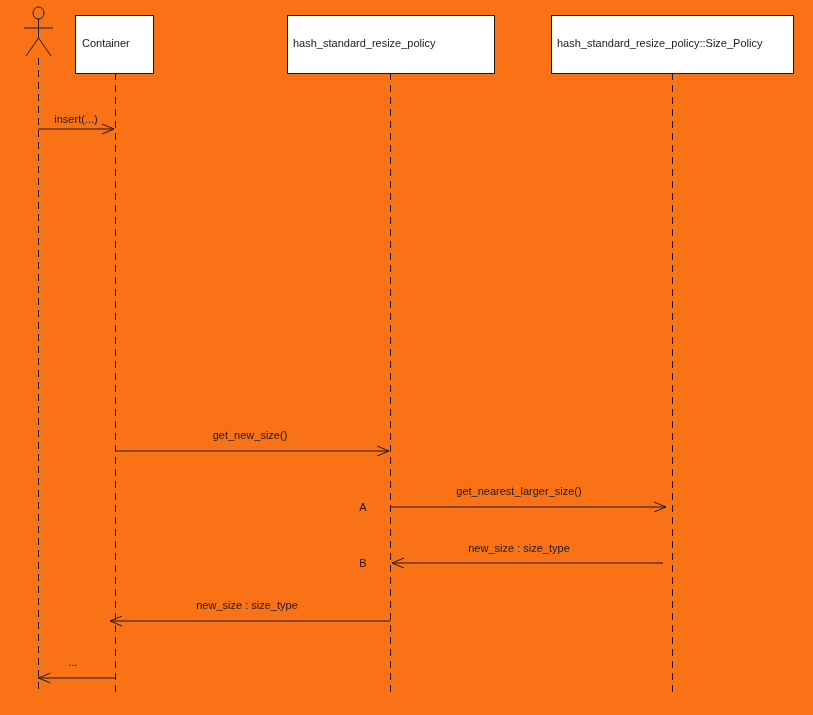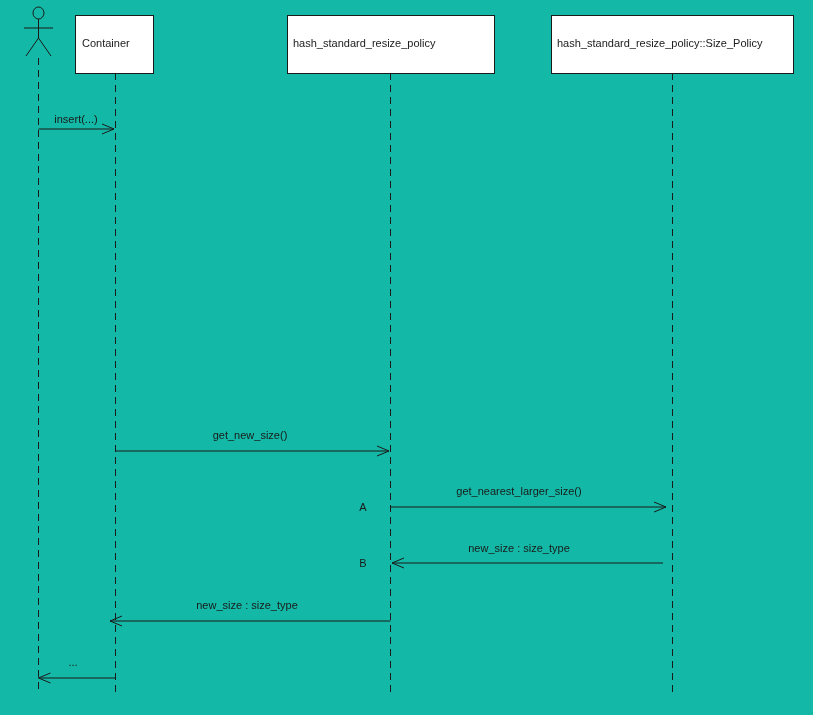--- a/index.html
+++ b/index.html
@@ -4,21 +4,21 @@
 <style>
   html, body {
     margin: 0;
     padding: 0;
     background: #ffffff;
   }
   .stage {
     position: relative;
     width: 813px;
     height: 715px;
-    background: #14b8a6;
+    background: #f97316;
     font-family: "Liberation Sans", sans-serif;
     overflow: hidden;
   }
   svg text {
     font-family: "Liberation Sans", sans-serif;
     font-size: 11px;
     fill: #1a1a1a;
   }
   .stroke {
     stroke: #1a1a1a;

